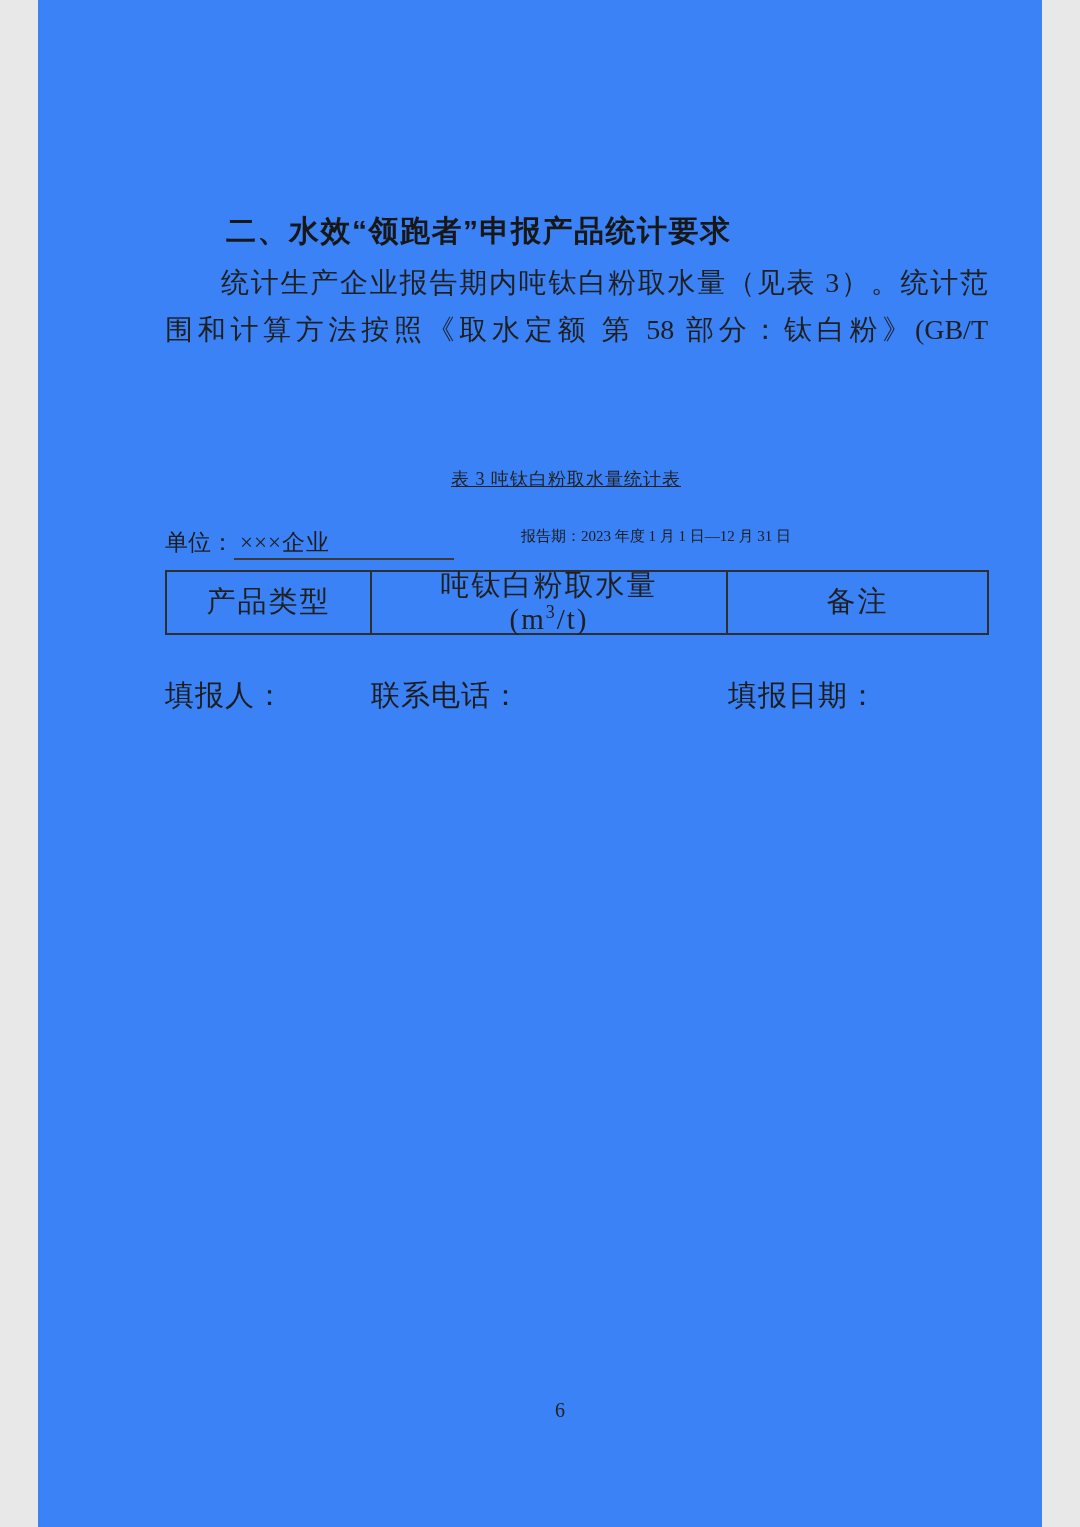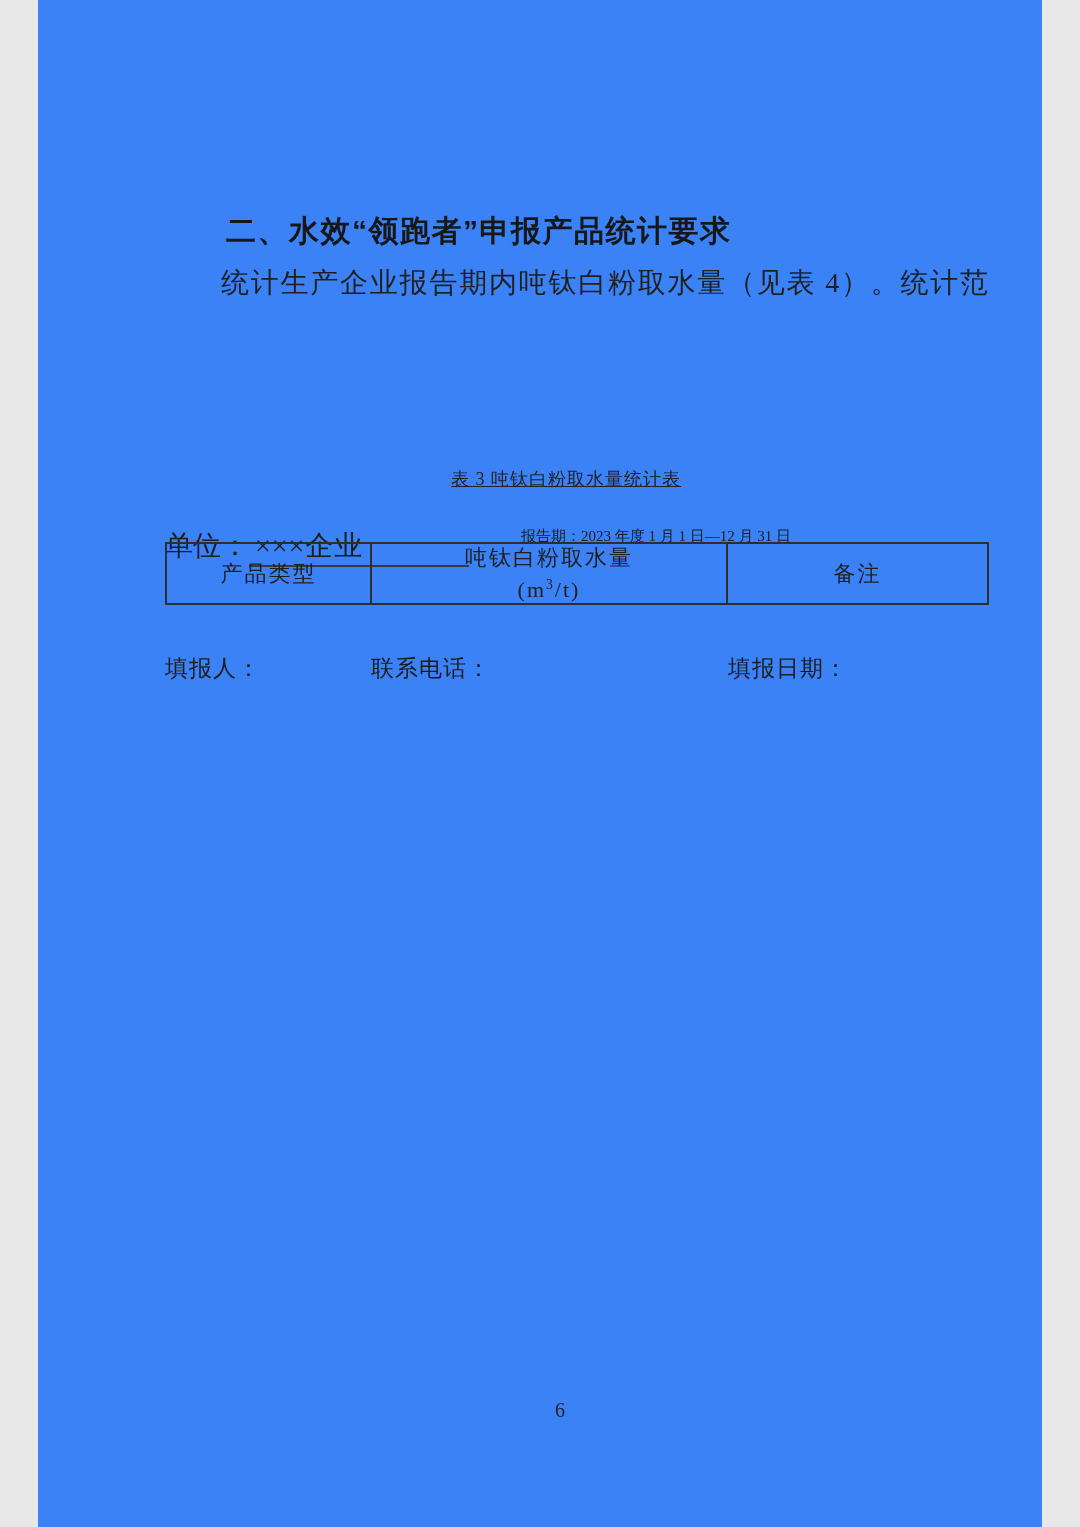--- a/index.html
+++ b/index.html
@@ -42,65 +42,65 @@
     width: 1056px;
     text-align: center;
     font-size: 18px;
     letter-spacing: 1px;
     color: #222;
     text-decoration: underline;
   }
   .unit-line {
     position: absolute;
     left: 127px; top: 527px;
-    font-size: 28px;
+    font-size: 23px;
     white-space: nowrap;
   }
   .unit-value {
     display: inline-block;
     width: 214px;
     padding-left: 6px;
     border-bottom: 2px solid #3a3a3a;
     letter-spacing: 1px;
   }
   .period {
     position: absolute;
     left: 483px; top: 527px;
     font-size: 15px;
     white-space: nowrap;
     text-align: center;
   }
   .stat-table {
     position: absolute;
-    left: 127px; top: 542px;
+    left: 127px; top: 570px;
     width: 822px;
     border-collapse: collapse;
     table-layout: fixed;
-    font-size: 22px;
+    font-size: 29px;
     color: #1f1f1f;
   }
   .stat-table col.c1 { width: 205px; }
   .stat-table col.c2 { width: 356px; }
   .stat-table col.c3 { width: 261px; }
   .stat-table th, .stat-table td {
     border: 2px solid #2e2e2e;
     text-align: center;
     vertical-align: middle;
     font-weight: normal;
     letter-spacing: 2px;
     padding: 0;
   }
   .stat-table .head-row th { height: 57px; }
   .stat-table .data-row td { height: 58px; }
   .th-line { line-height: 27px; }
   .th-unit sup { font-size: 0.62em; }
   .footer-field {
     position: absolute;
-    top: 653px;
-    font-size: 23px;
+    top: 676px;
+    font-size: 29px;
     letter-spacing: 1px;
     white-space: nowrap;
   }
   .f1 { left: 127px; }
   .f2 { left: 333px; }
   .f3 { left: 690px; }
   .page-number {
     position: absolute;
     left: 0; top: 1399px;
     width: 1044px;
@@ -110,21 +110,22 @@
   }
 </style>
 </head>
 <body>
 
 <div class="page">
 
   <h1 class="heading">二、水效“领跑者”申报产品统计要求</h1>
 
   <div class="para">
-    <div class="pline jfull indent">统计生产企业报告期内吨钛白粉取水量（见表 4）。统计范</div>
+    <div class="pline jfull indent">统计生产企业报告期内吨钛白粉取水量（见表 3）。统计范</div>
+    <div class="pline jfull">围和计算方法按照《取水定额 第 58 部分：钛白粉》(GB/T</div>
   </div>
 
   <div class="caption">表 3  吨钛白粉取水量统计表</div>
 
   <div class="unit-line"><span>单位：</span><span class="unit-value">×××企业</span></div>
 
   <div class="period">报告期：2023 年度 1 月 1 日—12 月 31 日</div>
 
   <table class="stat-table">
     <colgroup>

